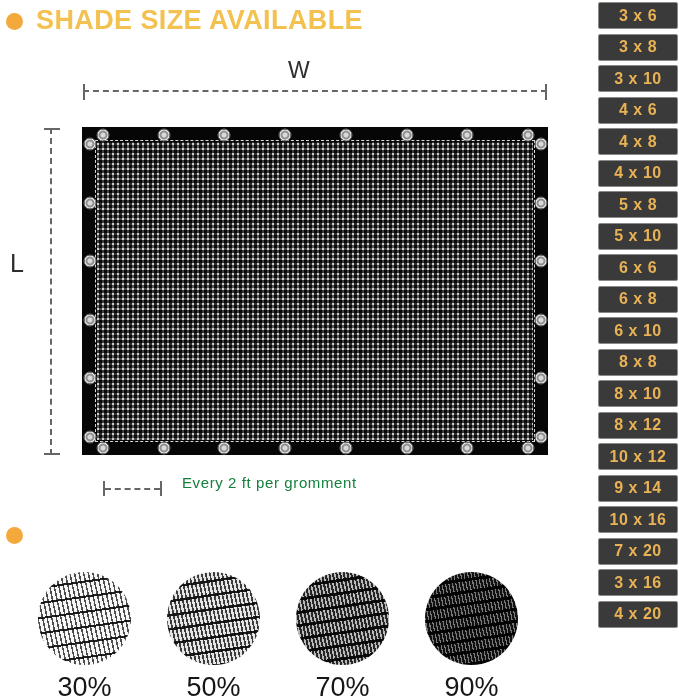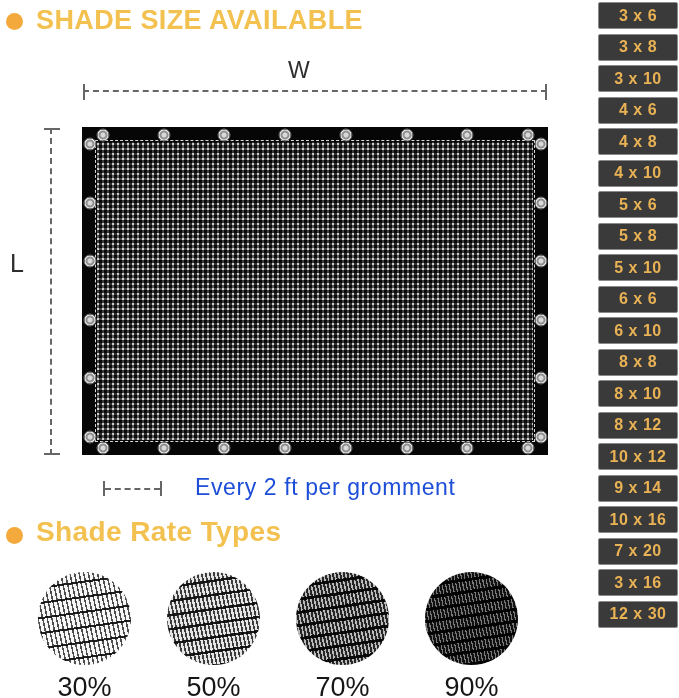--- a/index.html
+++ b/index.html
@@ -78,21 +78,21 @@
 
   
   #grommet-bracket {
     position:absolute; left:103px; top:481px; width:59px; height:15px;
     border-left:2px solid #666; border-right:2px solid #666;
   }
   #grommet-bracket .mid {
     position:absolute; left:0; right:0; top:7px; border-top:2px dashed #666;
   }
   #grommet-note {
-    position:absolute; left:195px; top:474px; font-size:23px; color:#1d4ed8;
+    position:absolute; left:182px; top:474px; font-size:15px; color:#15803d;
     letter-spacing:0.6px; white-space:nowrap;
   }
 
   
   #rates {
     position:absolute; left:38px; top:572px; display:flex; gap:36px;
   }
   .rate { width:93px; text-align:center; }
   .swatch {
     width:93px; height:93px; border-radius:50%;
@@ -185,21 +185,20 @@
       <div class="grommet" style="left: 7.5px; top: 310px;"></div>
       <div class="grommet" style="left: 458.5px; top: 310px;"></div>
     </div>
 
   <div id="grommet-bracket">
     <div class="mid"></div>
   </div>
   <div id="grommet-note">Every 2 ft per gromment</div>
 
   <div class="bullet" id="bullet-rate"></div>
-  <div class="heading" id="heading-rate">Shade Rate Types</div>
 
   <div id="rates">
       <div class="rate rate-0" style="--base: #f7f7f7;">
     <div class="swatch"></div>
     <div class="rate-label">30%</div>
   </div>
       <div class="rate rate-1" style="--base: #e6e6e6;">
     <div class="swatch"></div>
     <div class="rate-label">50%</div>
   </div>
@@ -213,28 +212,28 @@
   </div>
     </div>
 
   <div id="size-list">
       <div class="size-chip">3 x 6</div>
       <div class="size-chip">3 x 8</div>
       <div class="size-chip">3 x 10</div>
       <div class="size-chip">4 x 6</div>
       <div class="size-chip">4 x 8</div>
       <div class="size-chip">4 x 10</div>
-      <div class="size-chip">5 x 6</div>
       <div class="size-chip">5 x 8</div>
       <div class="size-chip">5 x 10</div>
       <div class="size-chip">6 x 6</div>
+      <div class="size-chip">6 x 8</div>
       <div class="size-chip">6 x 10</div>
       <div class="size-chip">8 x 8</div>
       <div class="size-chip">8 x 10</div>
       <div class="size-chip">8 x 12</div>
       <div class="size-chip">10 x 12</div>
       <div class="size-chip">9 x 14</div>
       <div class="size-chip">10 x 16</div>
       <div class="size-chip">7 x 20</div>
       <div class="size-chip">3 x 16</div>
-      <div class="size-chip">12 x 30</div>
+      <div class="size-chip">4 x 20</div>
     </div>
 </div>
 
 </body></html>

